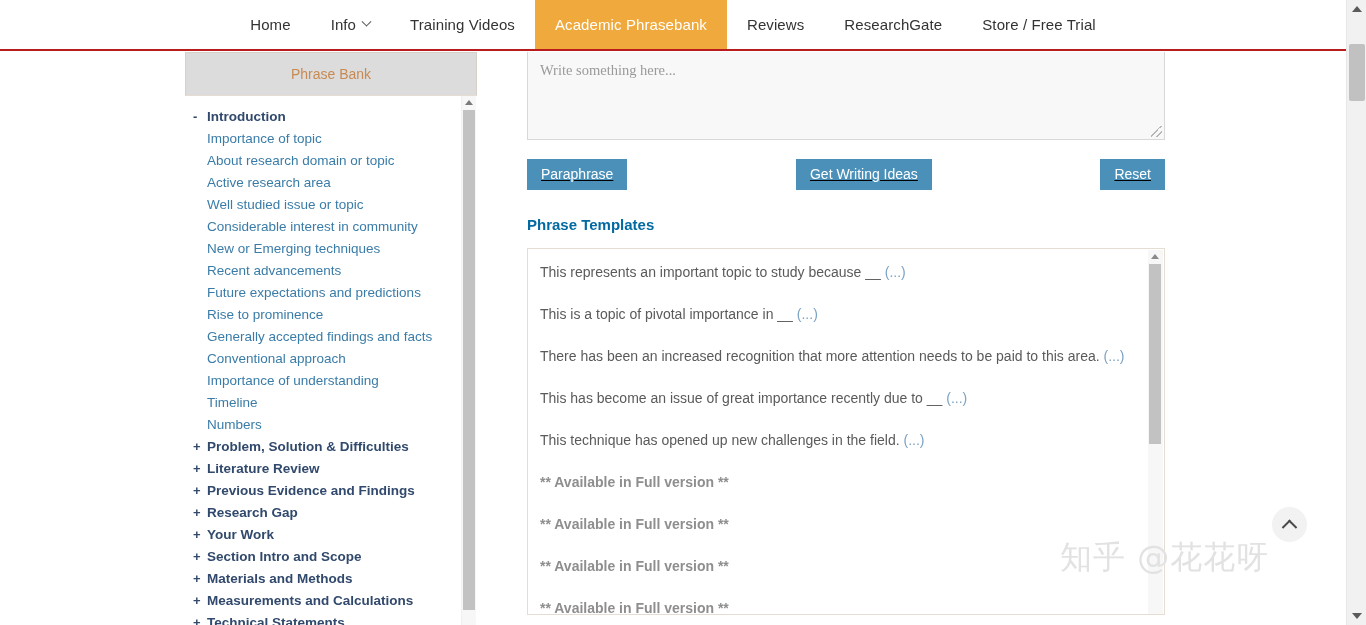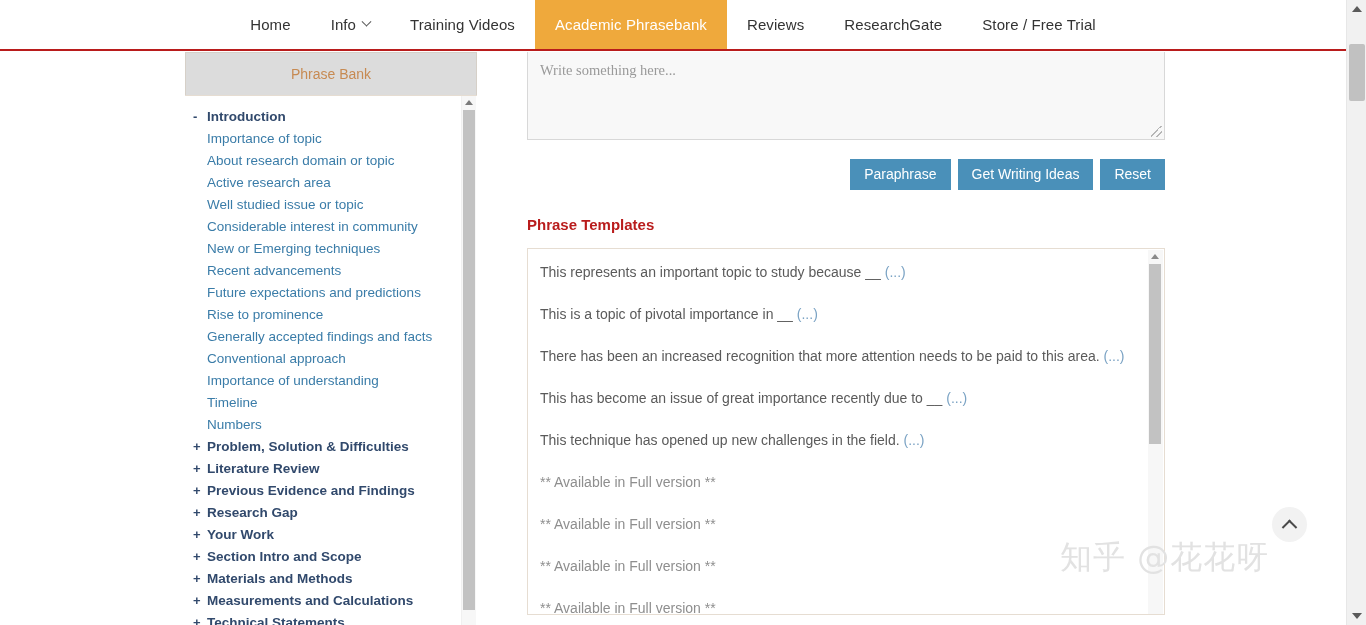--- a/index.html
+++ b/index.html
@@ -123,62 +123,63 @@
     font-size: 14.5px; color: #9a9a9a; font-family: Liberation Serif, serif;
   }
   .resize-grip {
     position: absolute; right: 2px; bottom: 2px;
     width: 11px; height: 11px;
     background:
       linear-gradient(135deg, transparent 0 42%, #b6b6b6 42% 50%, transparent 50% 70%, #b6b6b6 70% 78%, transparent 78%);
   }
 
   .btn-row {
-    display: flex; justify-content: flex-end; gap: 7px;
+    display: flex; justify-content: space-between; gap: 7px;
     margin-top: 19px;
+    text-decoration: underline;
   }
   .btn {
     background: #4a90b9;
     color: #ffffff;
     font-size: 14px;
     border: none;
     padding: 0 14px;
     height: 31px;
     line-height: 31px;
     cursor: pointer;
     font-family: "Liberation Sans", sans-serif;
     white-space: nowrap;
   }
 
   .section-title {
     margin-top: 26px;
     font-size: 15px;
     font-weight: bold;
-    color: #b91c1c;
+    color: #0369a1;
   }
 
   .phrase-box {
     position: relative;
     margin-top: 15px;
     width: 638px;
     height: 367px;
     border: 1px solid #e6ddd2;
     background: #ffffff;
     overflow: hidden;
   }
   .phrase-list { padding: 14px 18px 0 12px; }
   .phrase-item {
     font-size: 14px;
     color: #5a5a5a;
     line-height: 19px;
     margin-bottom: 23px;
     cursor: pointer;
   }
   .phrase-item .ellipsis { color: #7ba3c4; }
-  .phrase-item.locked { color: #8e8e8e; }
+  .phrase-item.locked { color: #8e8e8e; font-weight: bold; }
 
   .pb-scroll {
     position: absolute; right: 1px; top: 1px;
     width: 15px; height: 365px;
     background: #f7f7f7;
   }
   .pb-arrow-up {
     position: absolute; left: 3px; top: 4px;
     width: 0; height: 0;
     border-left: 4.5px solid transparent;

